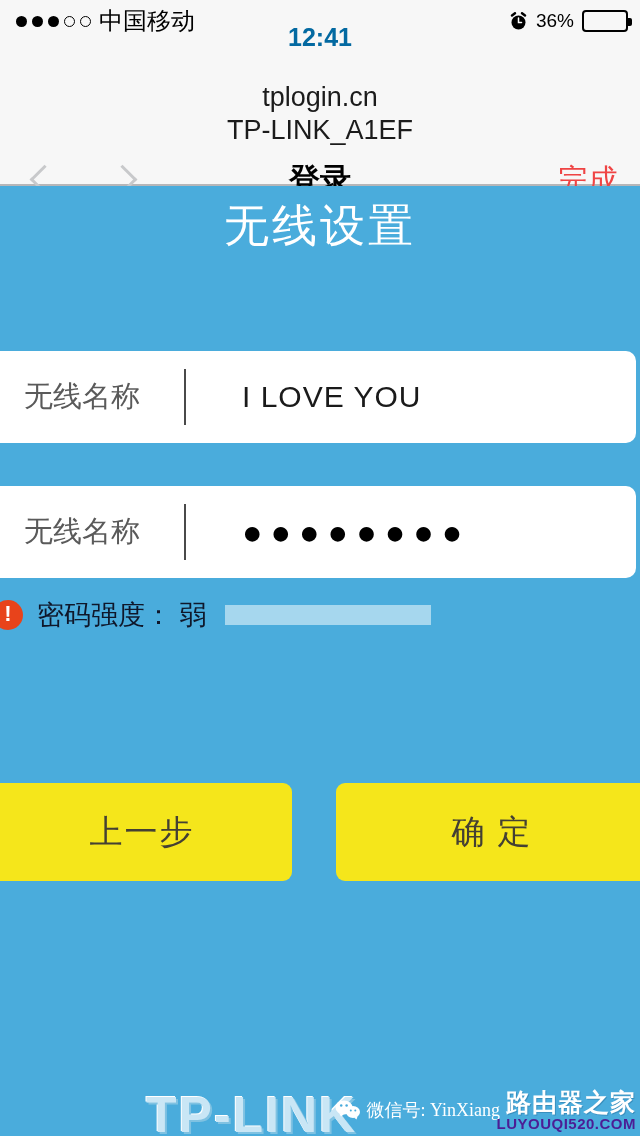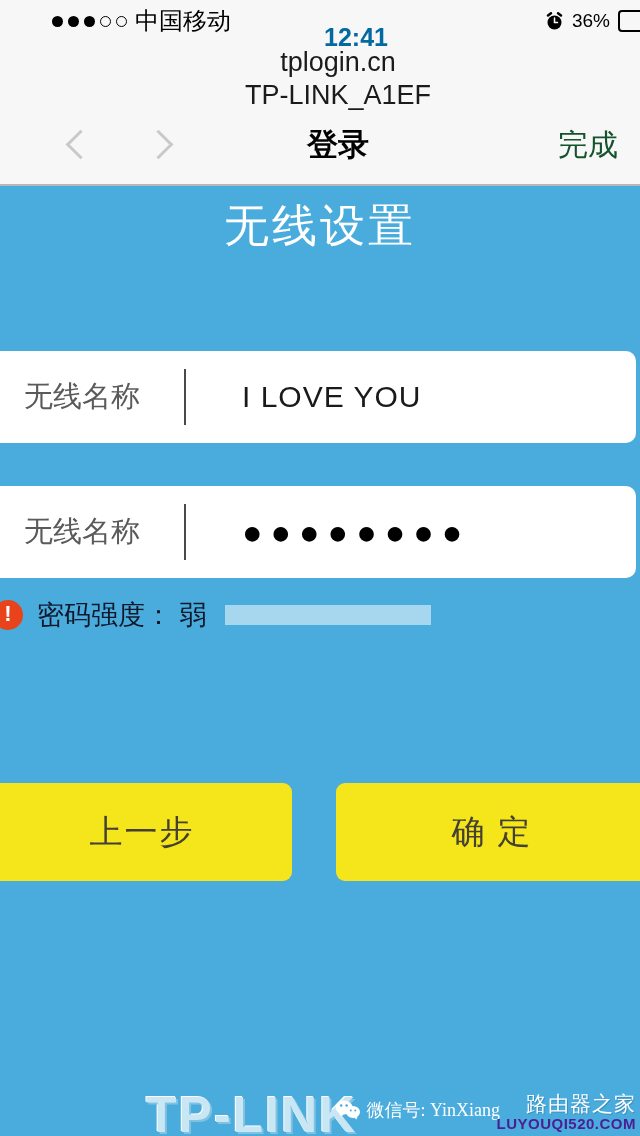--- a/index.html
+++ b/index.html
@@ -24,21 +24,20 @@
 
   
   .ios-chrome {
     position: absolute;
     top: 0; left: 0;
     width: 640px;
     height: 186px;
     background: #F7F7F7;
     border-bottom: 2px solid #B6B6B8;
     box-sizing: border-box;
-    padding-left: 36px;
   }
   .status-bar {
     position: relative;
     height: 42px;
     width: 640px;
   }
   .status-left {
     position: absolute;
     left: 16px; top: 0;
     height: 42px;
@@ -110,20 +109,21 @@
     height: 100%;
     background: #000;
     border-radius: 1px;
   }
 
   
   .url-block {
     text-align: center;
     padding-top: 4px;
     line-height: 1.22;
+    margin-top: 35px;
   }
   .url-host {
     font-size: 27px;
     color: #1B1B1B;
   }
   .url-sub {
     font-size: 27px;
     color: #1B1B1B;
   }
 
@@ -158,21 +158,21 @@
     text-align: center;
     font-size: 31px;
     font-weight: bold;
     color: #000;
   }
   .nav-done {
     position: absolute;
     right: 22px; top: 50%;
     transform: translateY(-50%);
     font-size: 30px;
-    color: #14532d;
+    color: #ef4444;
     font-weight: 500;
   }
 
   
   .page {
     position: absolute;
     top: 186px; left: 0;
     width: 640px;
     height: 950px;
     background: #4AACDC;
@@ -339,22 +339,22 @@
     color: #FFFFFF;
     white-space: nowrap;
     font-family: "Liberation Serif", serif;
   }
   .luyouqi-mark {
     position: absolute;
     right: 4px; bottom: 4px;
     text-align: right;
   }
   .luyouqi-cn {
-    font-size: 21px;
-    font-weight: normal;
+    font-size: 25px;
+    font-weight: bold;
     color: #FFFFFF;
     letter-spacing: 1px;
     line-height: 1.05;
     text-shadow: 1px 1px 0 #3A8FBE;
   }
   .luyouqi-en {
     font-size: 15px;
     font-weight: bold;
     color: #4c1d95;
     letter-spacing: 0.5px;

